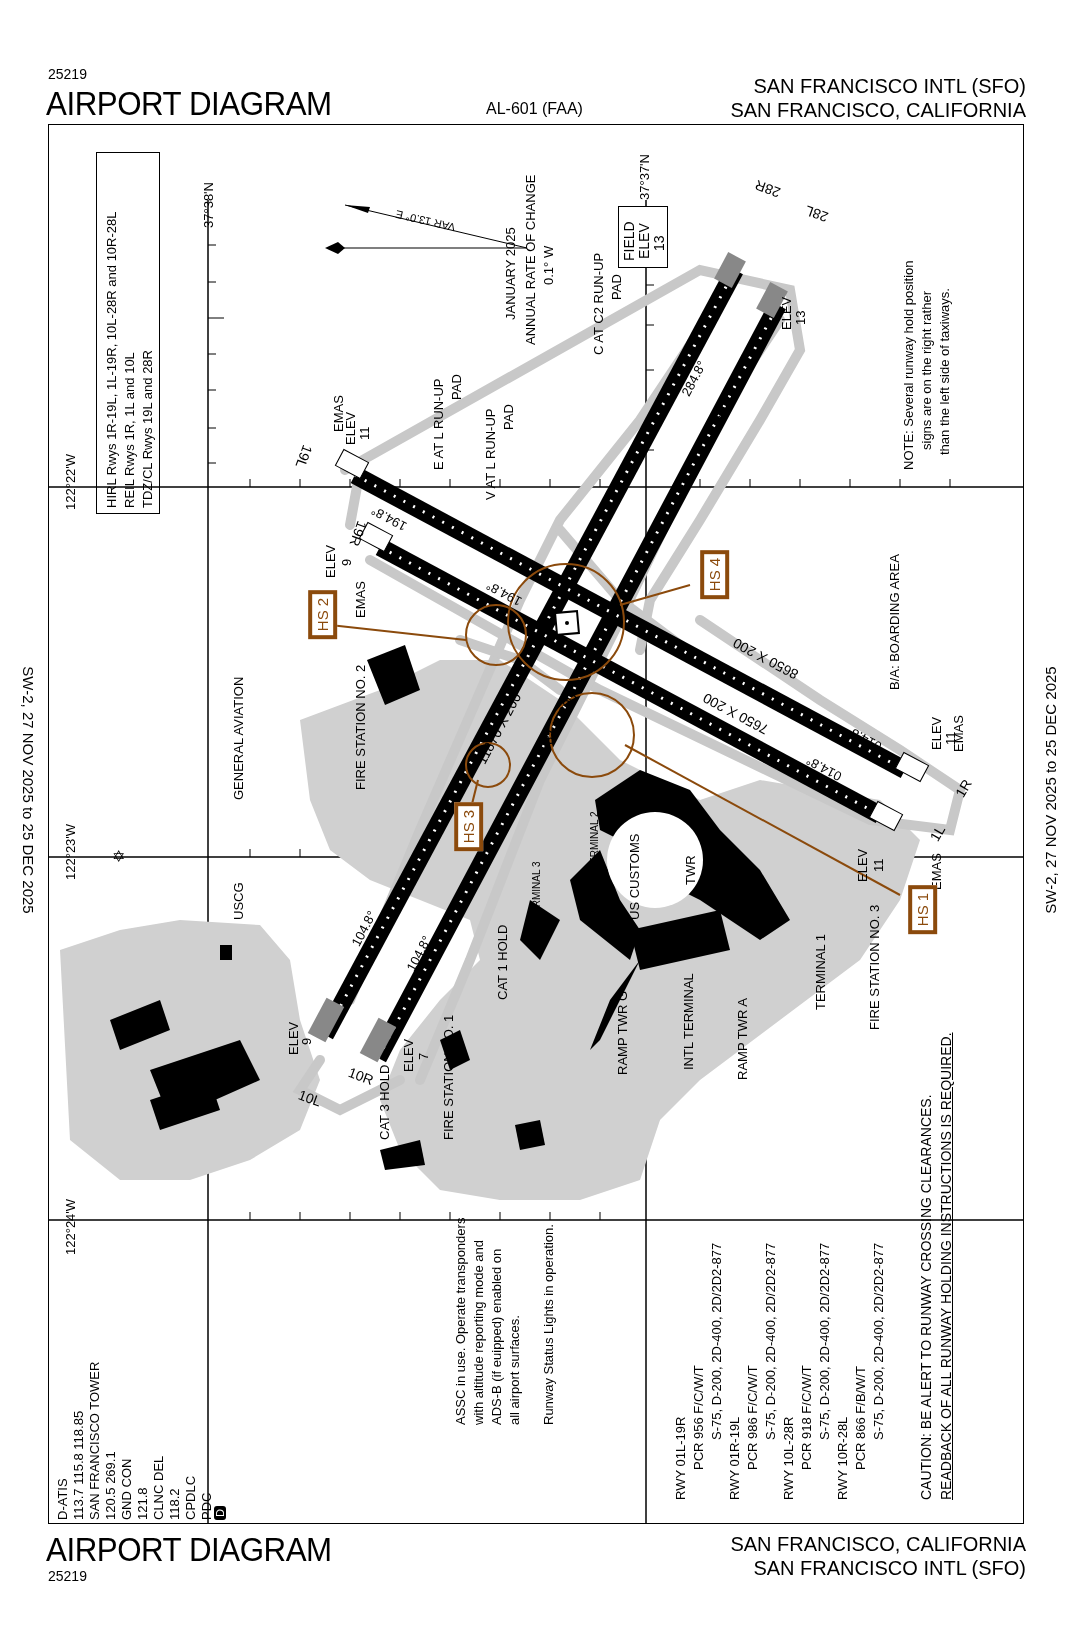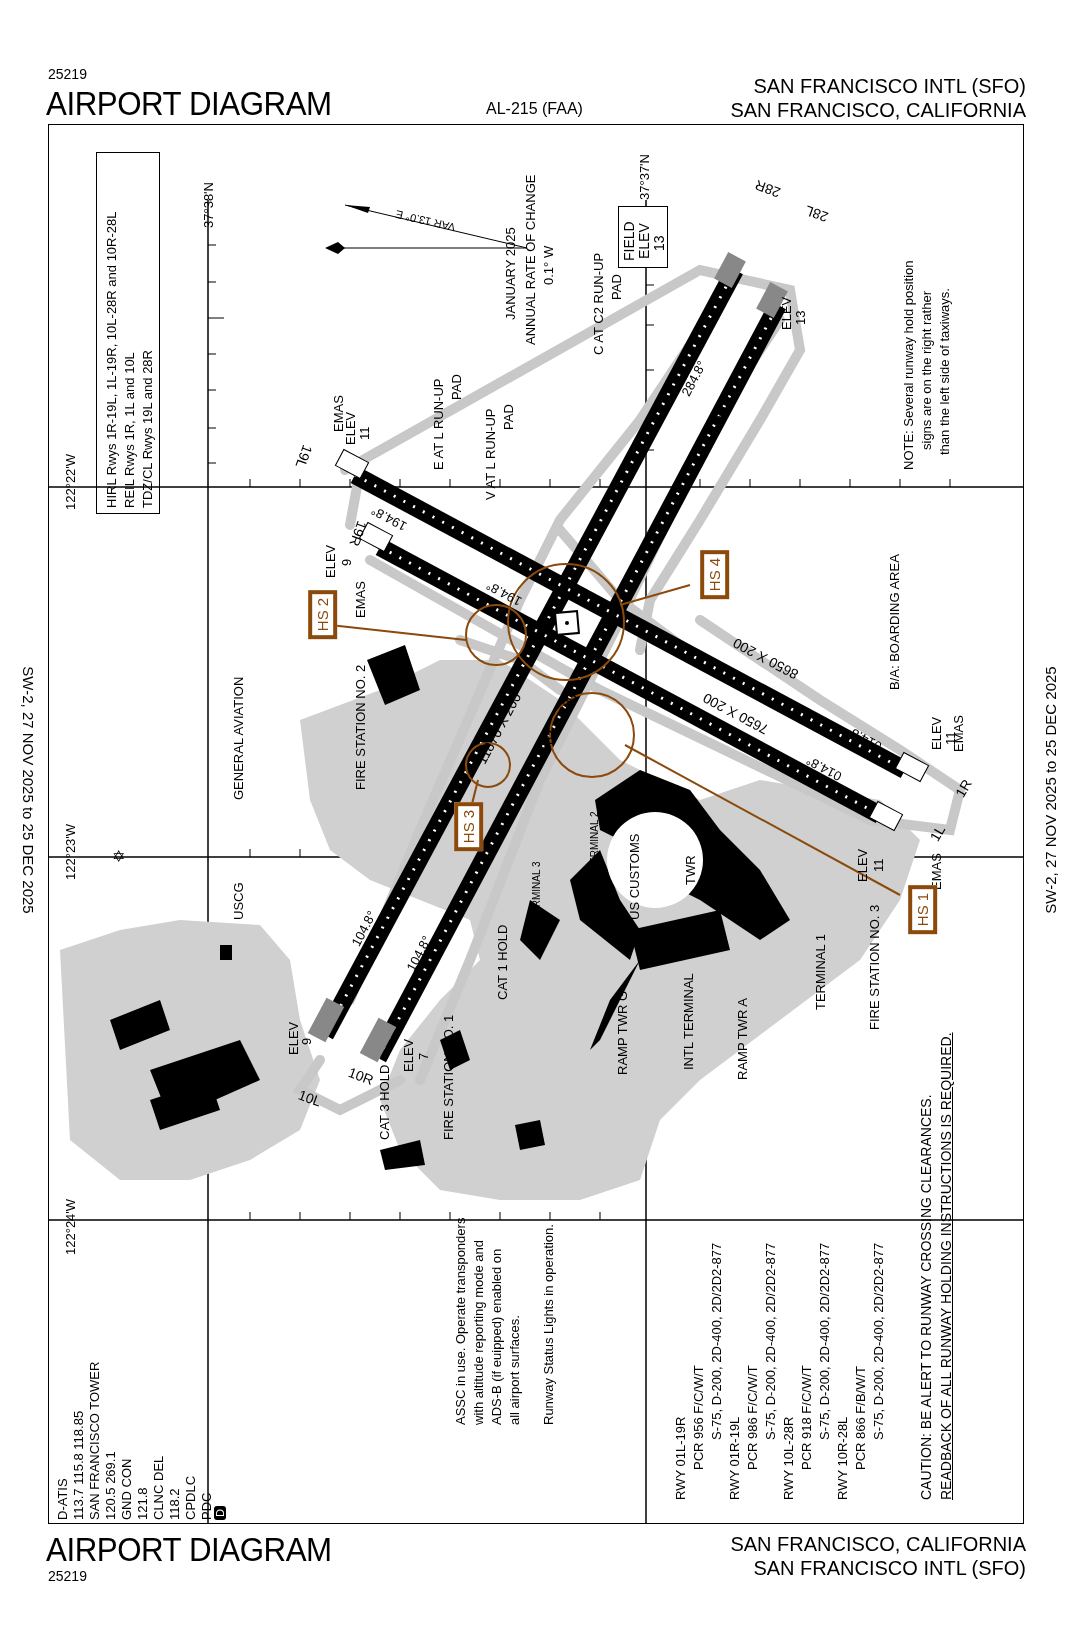--- a/index.html
+++ b/index.html
@@ -20,21 +20,21 @@
   .r-90{transform:rotate(-90deg);}
   .txt{font-size:13px;line-height:17px;}
   svg{position:absolute;left:0;top:0;}
   .hs{position:absolute;border:4px solid #8b4a0c;color:#8b4a0c;background:#fff;font-size:15px;padding:2px 4px;white-space:nowrap;}
 </style>
 </head>
 <body>
 
 <div class="abs hdr-id">25219</div>
 <div class="abs hdr-title">AIRPORT DIAGRAM</div>
-<div class="abs hdr-al">AL-215 (FAA)</div>
+<div class="abs hdr-al">AL-601 (FAA)</div>
 <div class="abs hdr-name">
   <div>SAN FRANCISCO INTL (SFO)</div>
   <div>SAN FRANCISCO, CALIFORNIA</div>
 </div>
 
 <div class="abs side side-left">SW-2,  27 NOV 2025  to  25 DEC 2025</div>
 <div class="abs side side-right">SW-2,  27 NOV 2025  to  25 DEC 2025</div>
 
 <div class="abs frame"></div>
 

